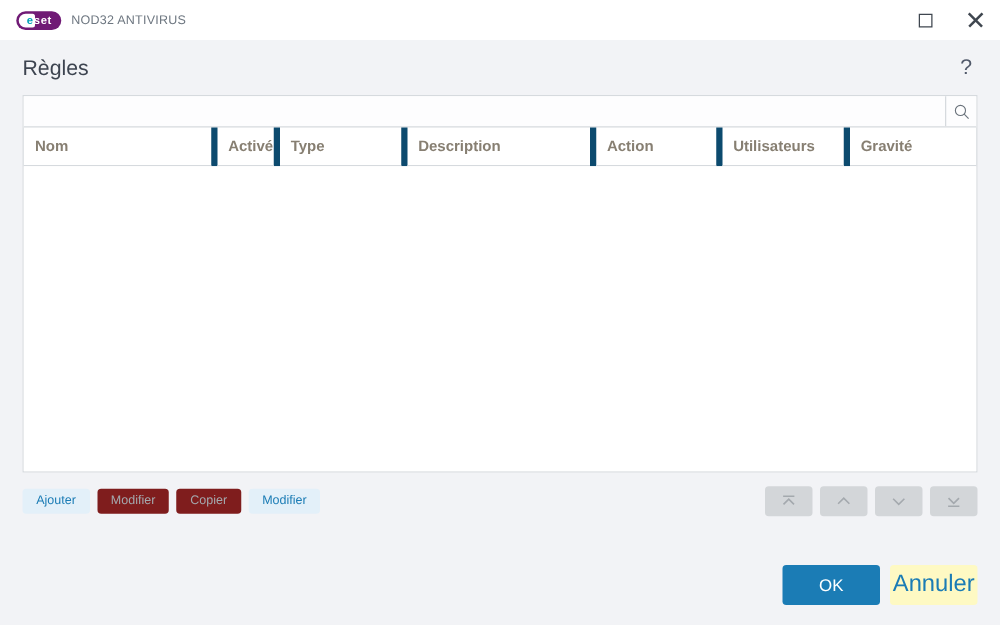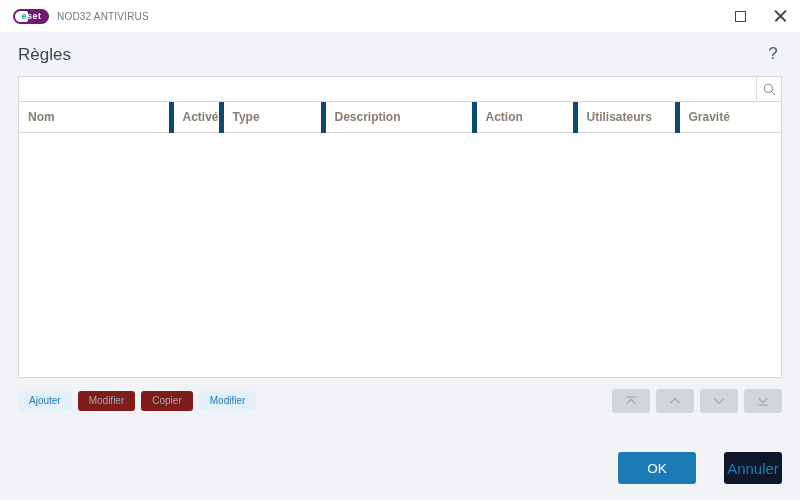--- a/index.html
+++ b/index.html
@@ -251,43 +251,43 @@
     justify-content: center;
     cursor: default;
   }
 
   
   .dlg-footer {
     flex: 0 0 auto;
     display: flex;
     justify-content: flex-end;
     align-items: center;
-    gap: 28px;
+    gap: 8px;
     padding: 0 18px 16px 0;
     margin-top: auto;
   }
   .btn-primary {
     font-family: "Liberation Sans", sans-serif;
     background: #1b7cb5;
     color: #ffffff;
     font-size: 13.5px;
     border: none;
     border-radius: 3px;
     width: 78px;
     height: 32px;
     cursor: default;
   }
   .btn-secondary {
     font-family: "Liberation Sans", sans-serif;
-    background: #0f172a;
+    background: #fef9c3;
     color: #1b7cb5;
-    font-size: 15px;
+    font-size: 19px;
     border: none;
     border-radius: 3px;
-    width: 58px;
+    width: 70px;
     height: 32px;
     cursor: default;
   }
 </style>
 </head>
 <body>
 
 <div class="window">
 
   <div class="titlebar">

